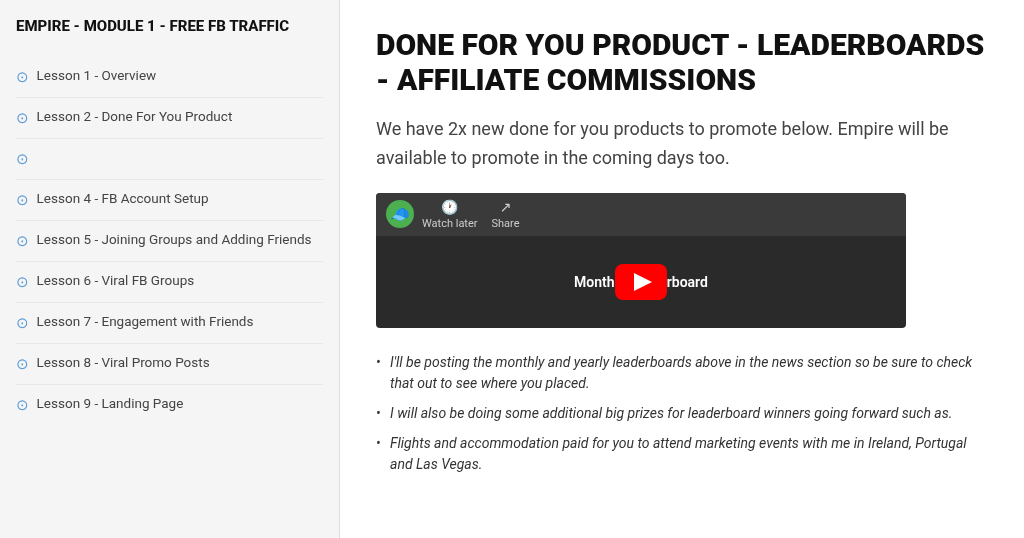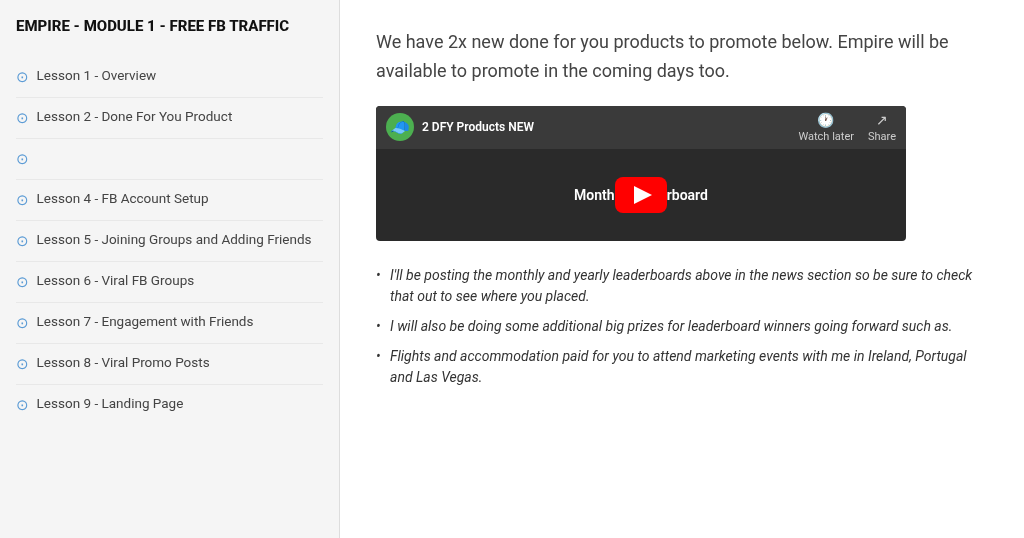--- a/index.html
+++ b/index.html
@@ -220,29 +220,29 @@
           <span>Lesson 8 - Viral Promo Posts</span>
         </div>
         <div class="sidebar-item">
           <span class="icon">⊙</span>
           <span>Lesson 9 - Landing Page</span>
         </div>
       </div>
   </div>
 
   <div class="main">
+    <h1 class="main-title">DONE FOR YOU PRODUCT - LEADERBOARDS - AFFILIATE COMMISSIONS</h1>
 
     <p class="main-description">
       <span>We have 2x new done for you products to promote below. Empire will be available to promote in the coming days too.</span>
     </p>
 
     <div class="video-container">
       <div class="video-top-bar">
         <div class="video-avatar">🧢</div>
-        <div class="video-top-text">2 DFY Products NEW</div>
         <div class="video-top-actions">
           <div class="video-action-btn">
             <span class="icon-sym">🕐</span>
             <span>Watch later</span>
           </div>
           <div class="video-action-btn">
             <span class="icon-sym">↗</span>
             <span>Share</span>
           </div>
         </div>

